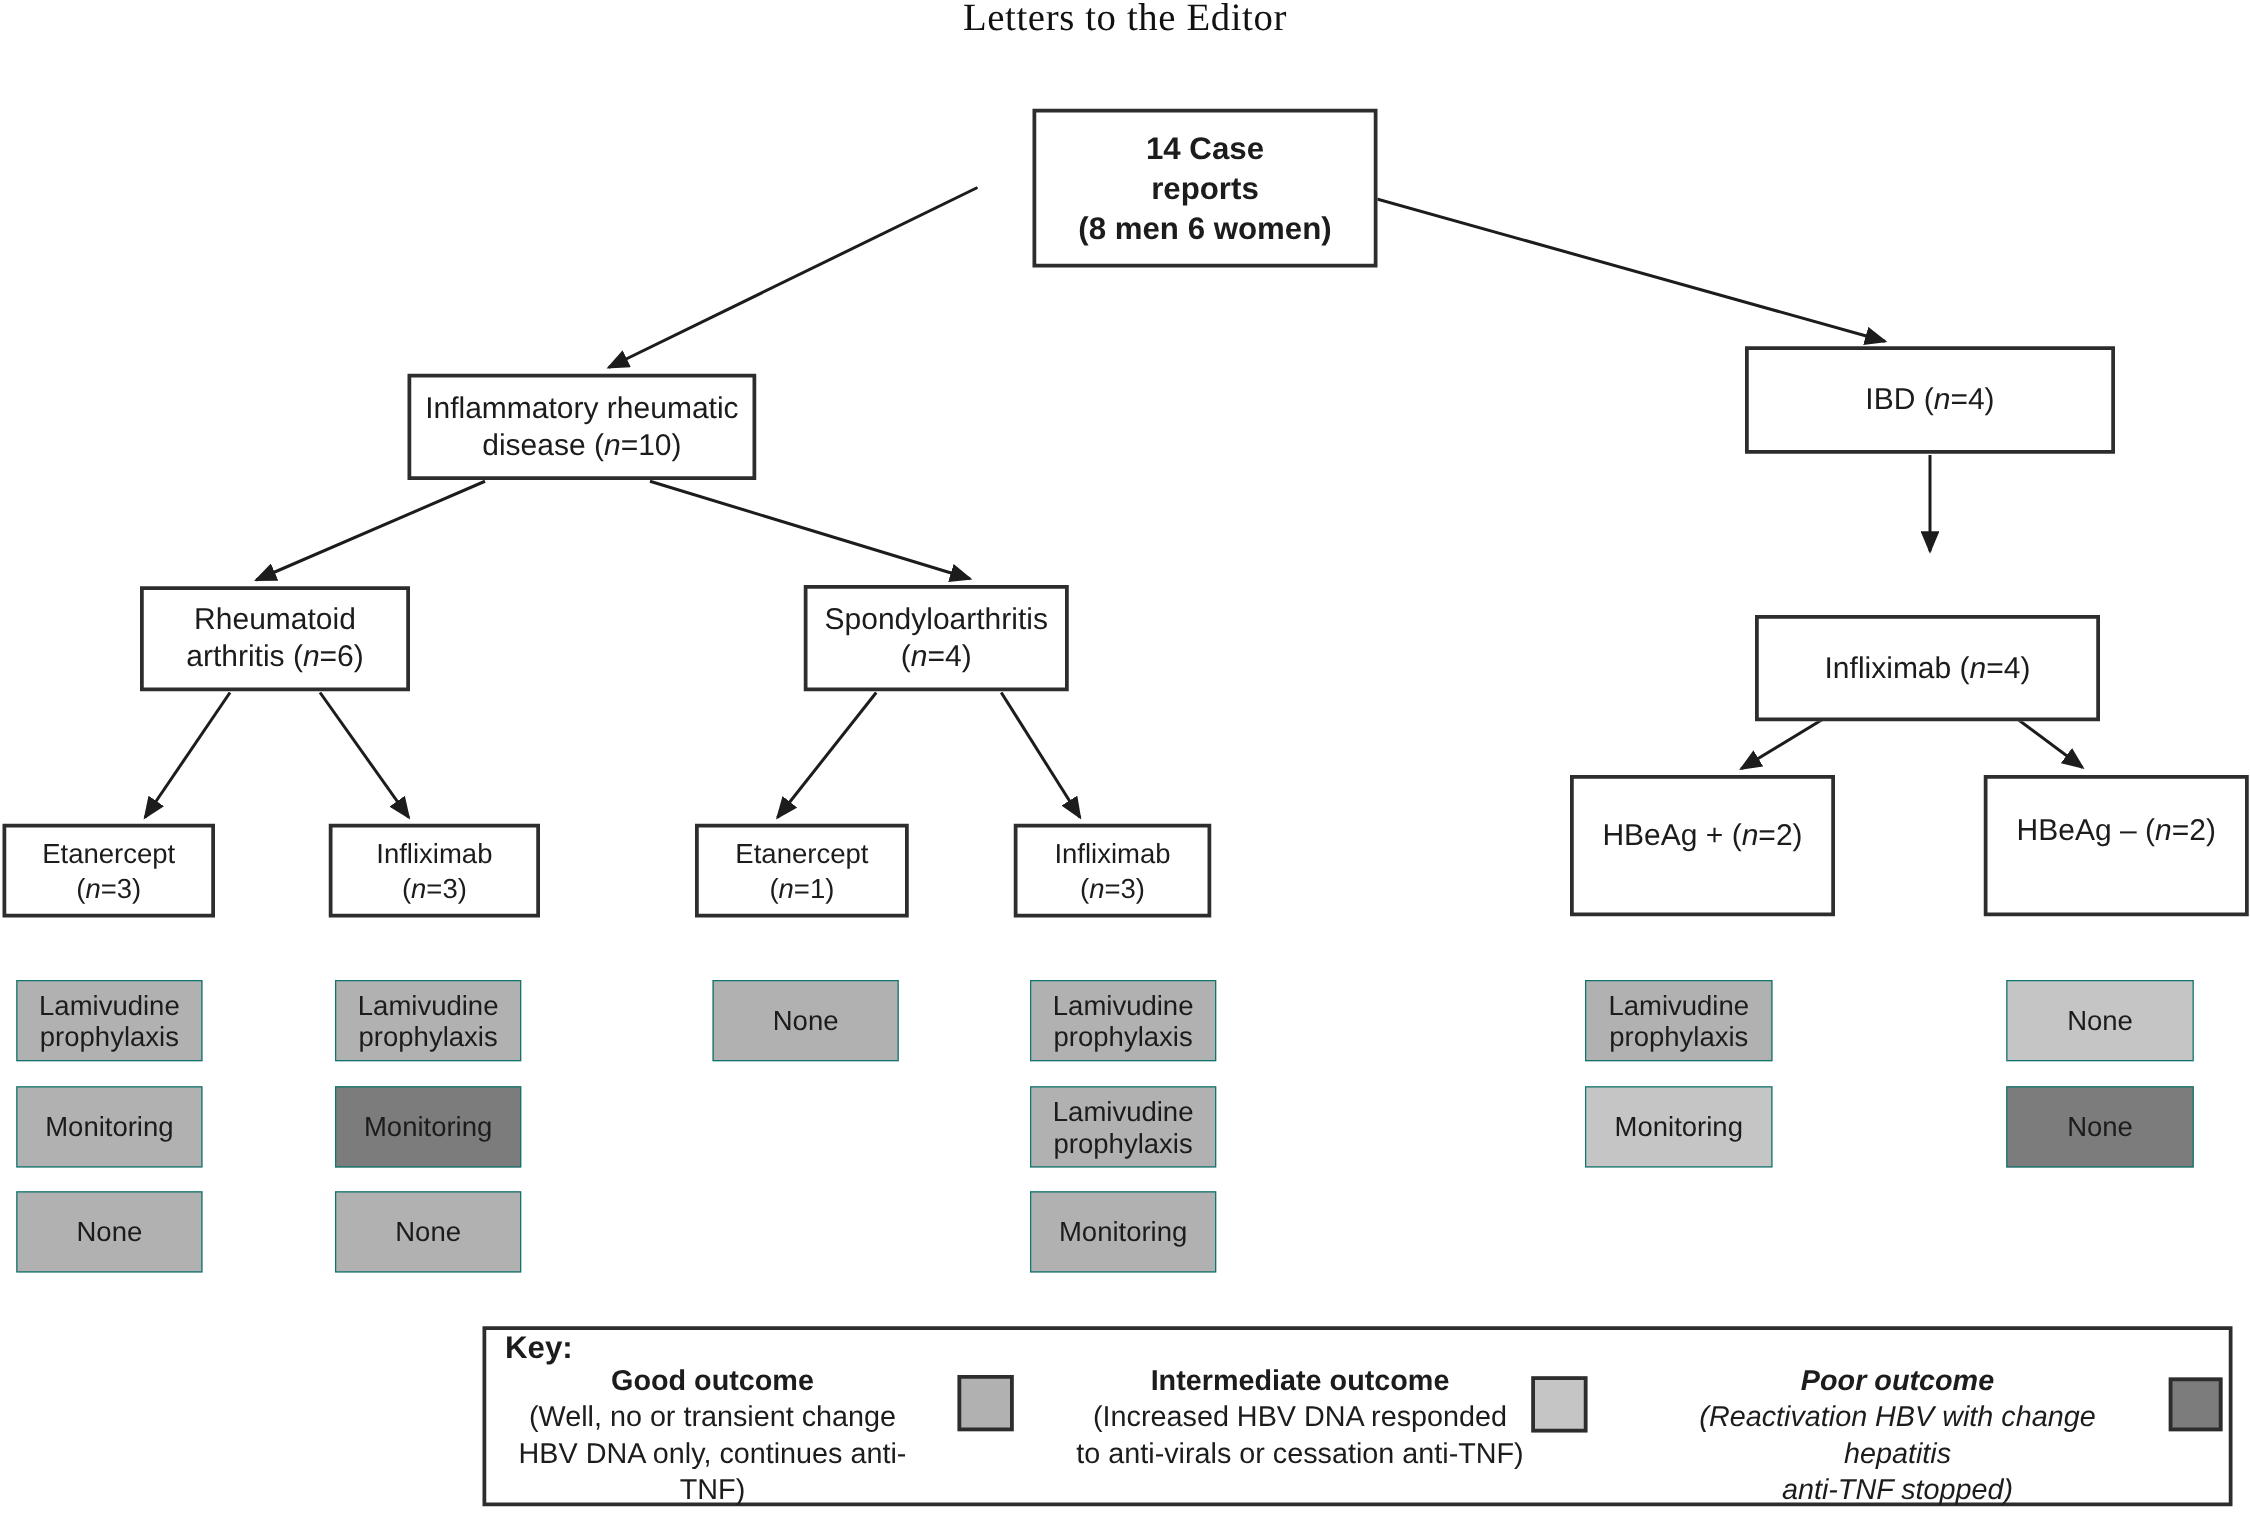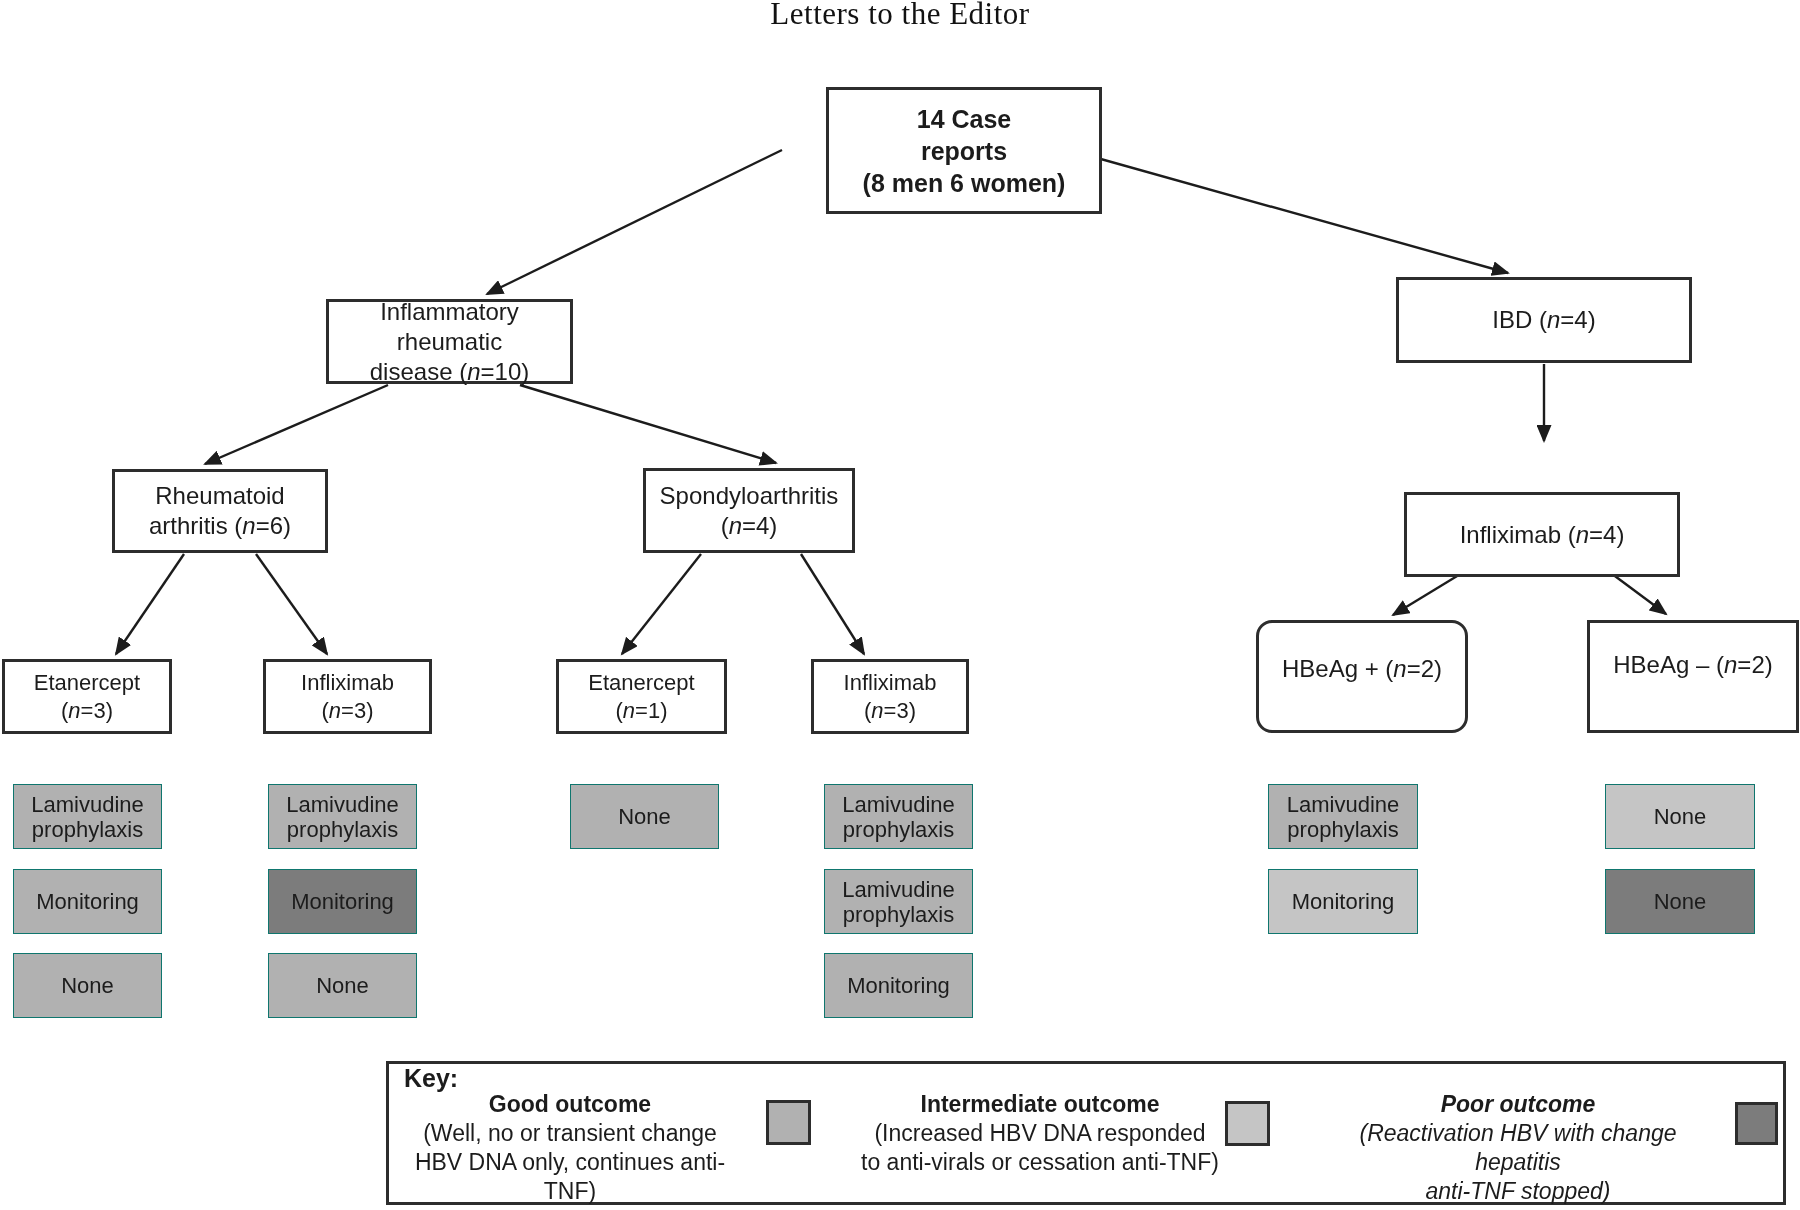--- a/index.html
+++ b/index.html
@@ -62,21 +62,21 @@
       <line x1="1557" y1="533" x2="1666" y2="614" marker-end="url(#ah)"></line>
     </g>
   </svg>
 
   <div class="node bold" style="left:782px;top:87px;width:276px;height:127px;margin-left:44px;">
     <span>14 Case</span>
     <span>reports</span>
     <span>(8 men 6 women)</span>
   </div>
 
-  <div class="node" style="left:326px;top:299px;width:247px;height:85px;">
+  <div class="node" style="left:326px;top:299px;width:279px;height:85px;">
     <span>Inflammatory rheumatic</span>
     <span>disease (<i>n</i>=10)</span>
   </div>
 
   <div class="node" style="left:1396px;top:277px;width:296px;height:86px;">
     <span>IBD (<i>n</i>=4)</span>
   </div>
 
   <div class="node" style="left:112px;top:469px;width:216px;height:84px;">
     <span>Rheumatoid</span>
@@ -105,21 +105,21 @@
   <div class="node small" style="left:556px;top:659px;width:171px;height:75px;">
     <span>Etanercept</span>
     <span>(<i>n</i>=1)</span>
   </div>
 
   <div class="node small" style="left:811px;top:659px;width:158px;height:75px;">
     <span>Infliximab</span>
     <span>(<i>n</i>=3)</span>
   </div>
 
-  <div class="node hbeag" style="left:1256px;top:620px;width:212px;height:113px;padding-bottom:16px;border-radius:16px;">
+  <div class="node hbeag" style="left:1256px;top:620px;width:212px;height:113px;padding-bottom:16px;">
     <span>HBeAg + (<i>n</i>=2)</span>
   </div>
 
   <div class="node hbeag" style="left:1587px;top:620px;width:212px;height:113px;padding-bottom:24px;">
     <span>HBeAg – (<i>n</i>=2)</span>
   </div>
 
   <div class="outcome" style="left: 13px; top: 784px; width: 149px; height: 65px; background: rgb(177, 177, 177);">Lamivudine prophylaxis</div>
   <div class="outcome" style="left: 13px; top: 869px; width: 149px; height: 65px; background: rgb(177, 177, 177);">Monitoring</div>
   <div class="outcome" style="left: 13px; top: 953px; width: 149px; height: 65px; background: rgb(177, 177, 177);">None</div>

